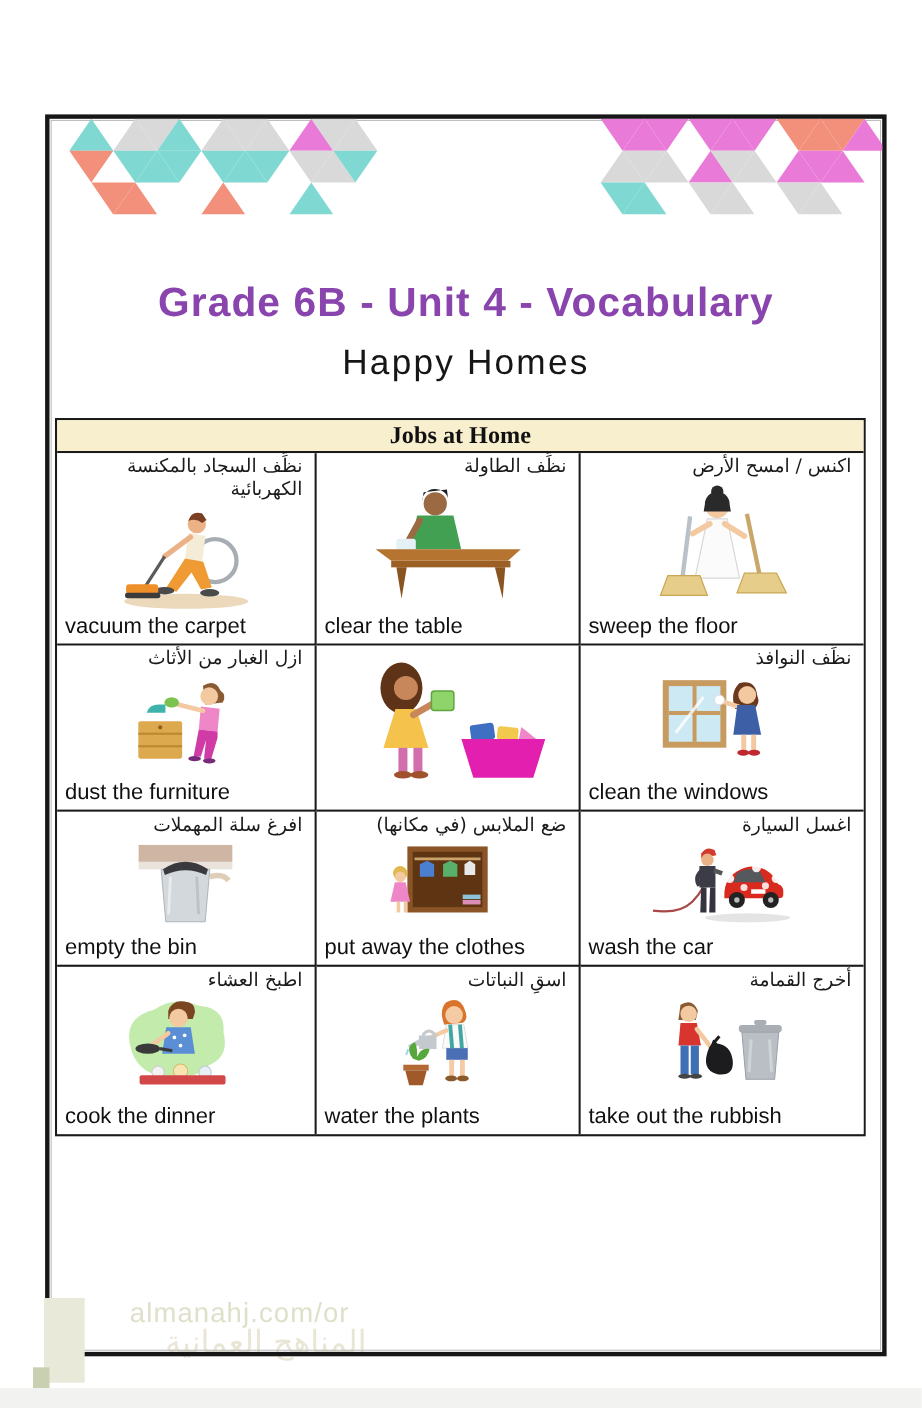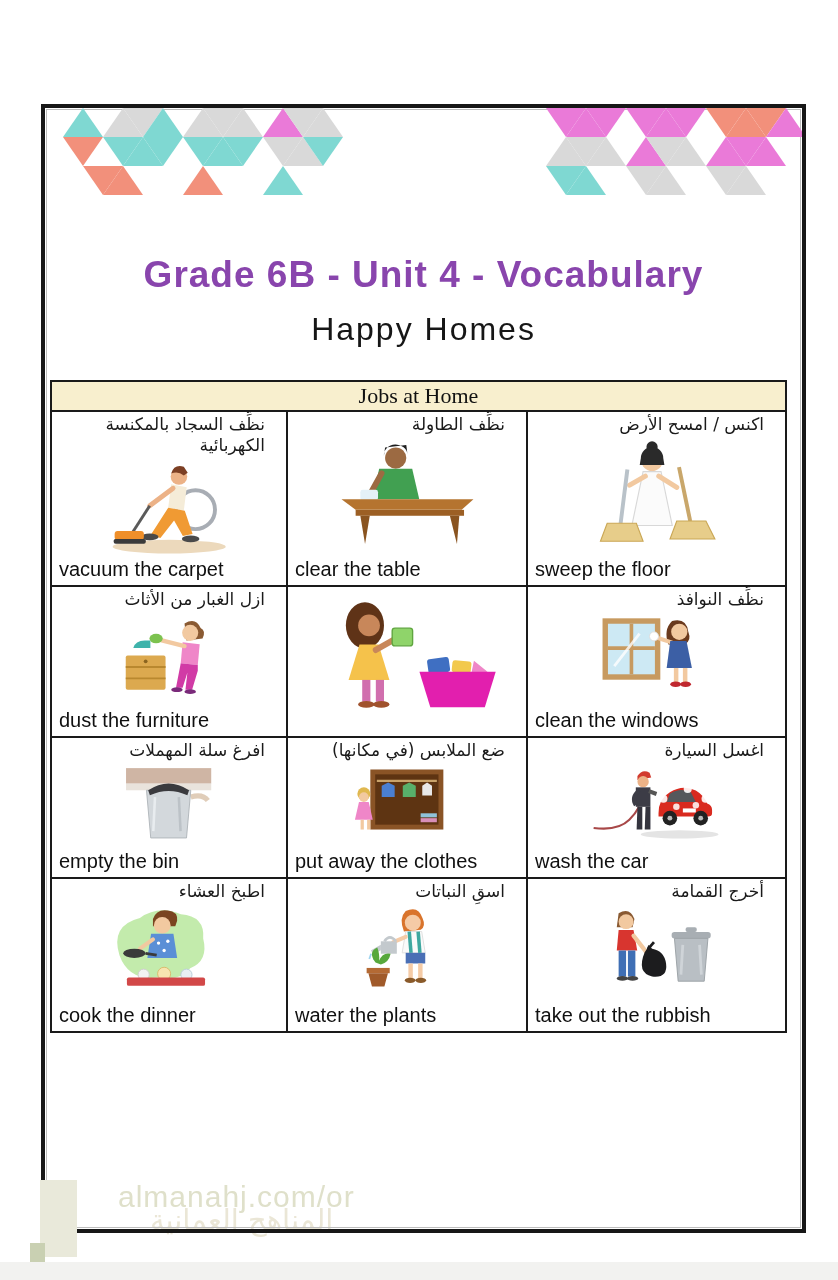--- a/index.html
+++ b/index.html
@@ -3,21 +3,21 @@
 <meta charset="utf-8">
 <style>
   html,body{margin:0;padding:0;}
   body{width:838px;height:1280px;position:relative;background:#ffffff;
        font-family:"Liberation Sans", sans-serif;overflow:hidden;}
   .page{position:absolute;inset:0;background:#ffffff;}
 
   
   .wm-block{position:absolute;left:40px;top:1180px;width:37px;height:77px;background:#e9e9da;z-index:3;}
   .wm-block2{position:absolute;left:30px;top:1243px;width:15px;height:19px;background:#c9d0b2;z-index:3;}
-  .wm-url{position:absolute;left:118px;top:1180px;font-size:30px;color:#dfe0ca;letter-spacing:1px;z-index:0;}
+  .wm-url{position:absolute;left:118px;top:1180px;font-size:25px;color:#dfe0ca;letter-spacing:1px;z-index:0;}
   .wm-ar{position:absolute;left:150px;top:1203px;font-size:29px;font-weight:normal;color:#eae6d6;
          direction:rtl;z-index:0;font-family:"DejaVu Sans", sans-serif;}
   .bottom-band{position:absolute;left:0;top:1262px;width:838px;height:18px;background:#f2f2f0;z-index:4;}
 
   
   .frame{position:absolute;left:41px;top:104px;width:757px;height:1121px;
          border:4px solid #171717;z-index:1;}
   .frame::before{content:"";position:absolute;inset:1px;border:1px solid #bdbdbd;pointer-events:none;}
 
   .tri{position:absolute;top:0;height:87px;}
@@ -31,26 +31,26 @@
          font-size:37px;font-weight:bold;color:#8945ad;letter-spacing:1px;}
   .subtitle{position:absolute;top:203px;left:0;width:100%;text-align:center;
             font-size:32px;font-weight:500;color:#161616;letter-spacing:2px;}
 
   .vocab-table{position:absolute;left:5px;top:272px;width:737px;height:653px;
                box-sizing:border-box;border:2px solid #1a1a1a;display:grid;
                grid-template-columns:236px 240px 257px;
                grid-template-rows:30px 175px 151px 141px 152px;background:#fff;}
   .thead{grid-column:1 / -1;background:#f8efce;border-bottom:2px solid #1a1a1a;
          box-sizing:border-box;text-align:center;font-family:"Liberation Serif", serif;
-         font-weight:normal;font-size:22px;line-height:27px;color:#111;}
+         font-weight:bold;font-size:22px;line-height:27px;color:#111;}
   .cell{box-sizing:border-box;border-right:2px solid #1a1a1a;border-bottom:2px solid #1a1a1a;
         display:flex;flex-direction:column;overflow:hidden;background:#fff;}
   .cell.no-r{border-right:none;}
   .cell.no-b{border-bottom:none;}
-  .arabic{direction:rtl;text-align:right;padding:2px 21px 0 7px;font-size:17px;line-height:1.25;
+  .arabic{direction:rtl;text-align:right;padding:2px 11px 0 7px;font-size:17px;line-height:1.25;
           color:#1a1a1a;font-family:"DejaVu Sans", sans-serif;}
   .pic{flex:1;display:flex;align-items:center;justify-content:center;overflow:hidden;min-height:0;}
   .pic svg{height:96%;}
   .english{padding:0 6px 4px 7px;font-size:20px;color:#101010;}
 </style>
 </head>
 <body>
 
 <div class="page">
 

